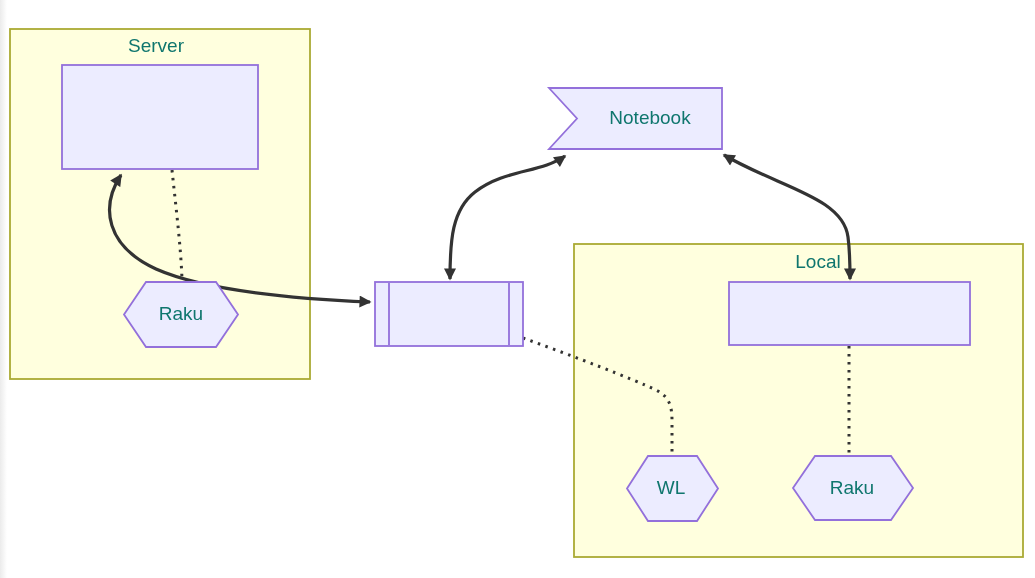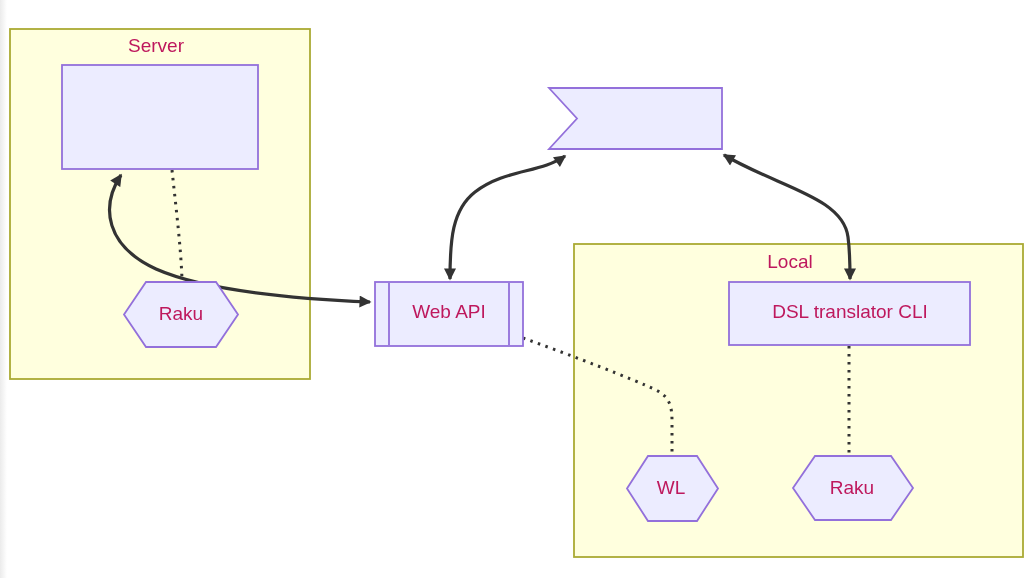--- a/index.html
+++ b/index.html
@@ -6,21 +6,21 @@
   .stage{
     position:relative;width:1035px;height:578px;overflow:hidden;
     background:#ffffff;font-family:"Liberation Sans",sans-serif;color:#333333;
   }
   .left-fade{position:absolute;left:0;top:0;width:7px;height:100%;
     background:linear-gradient(to right,#ebebeb,#ffffff);}
   .canvas{position:absolute;left:0;top:0;}
   .lbl{
     position:absolute;transform:translate(-50%,-50%);
     font-size:19px;line-height:1.85;text-align:center;white-space:pre-line;
-    color:#be185d;pointer-events:none;
+    color:#0f766e;pointer-events:none;
   }
   .cluster-title{font-size:19px;}
 </style>
 </head>
 <body>
 
 <div class="stage">
   <div class="left-fade"></div>
 
   <svg class="canvas" width="1035" height="578" viewBox="0 0 1035 578">
@@ -57,18 +57,17 @@
 
     <rect x="729" y="282" width="241" height="63" fill="#ECECFF" stroke="#9370DB" stroke-width="1.8"></rect>
 
     <polygon points="627,488.5 648,456 697,456 718,488.5 697,521 648,521" fill="#ECECFF" stroke="#9370DB" stroke-width="1.8"></polygon>
 
     <polygon points="793,488 815,456 891,456 913,488 891,520 815,520" fill="#ECECFF" stroke="#9370DB" stroke-width="1.8"></polygon>
   </svg>
 
   <div class="lbl cluster-title" style="left:156px;top:46px">Server</div>
   <div class="lbl" style="left:181px;top:314px">Raku</div>
-  <div class="lbl" style="left:449px;top:312px">Web API</div>
-  <div class="lbl cluster-title" style="left:790px;top:262px">Local</div>
-  <div class="lbl" style="left:850px;top:312px">DSL translator CLI</div>
+  <div class="lbl" style="left:650px;top:118px">Notebook</div>
+  <div class="lbl cluster-title" style="left:818px;top:262px">Local</div>
   <div class="lbl" style="left:671px;top:488px">WL</div>
   <div class="lbl" style="left:852px;top:488px">Raku</div>
 </div>
 
 </body></html>

